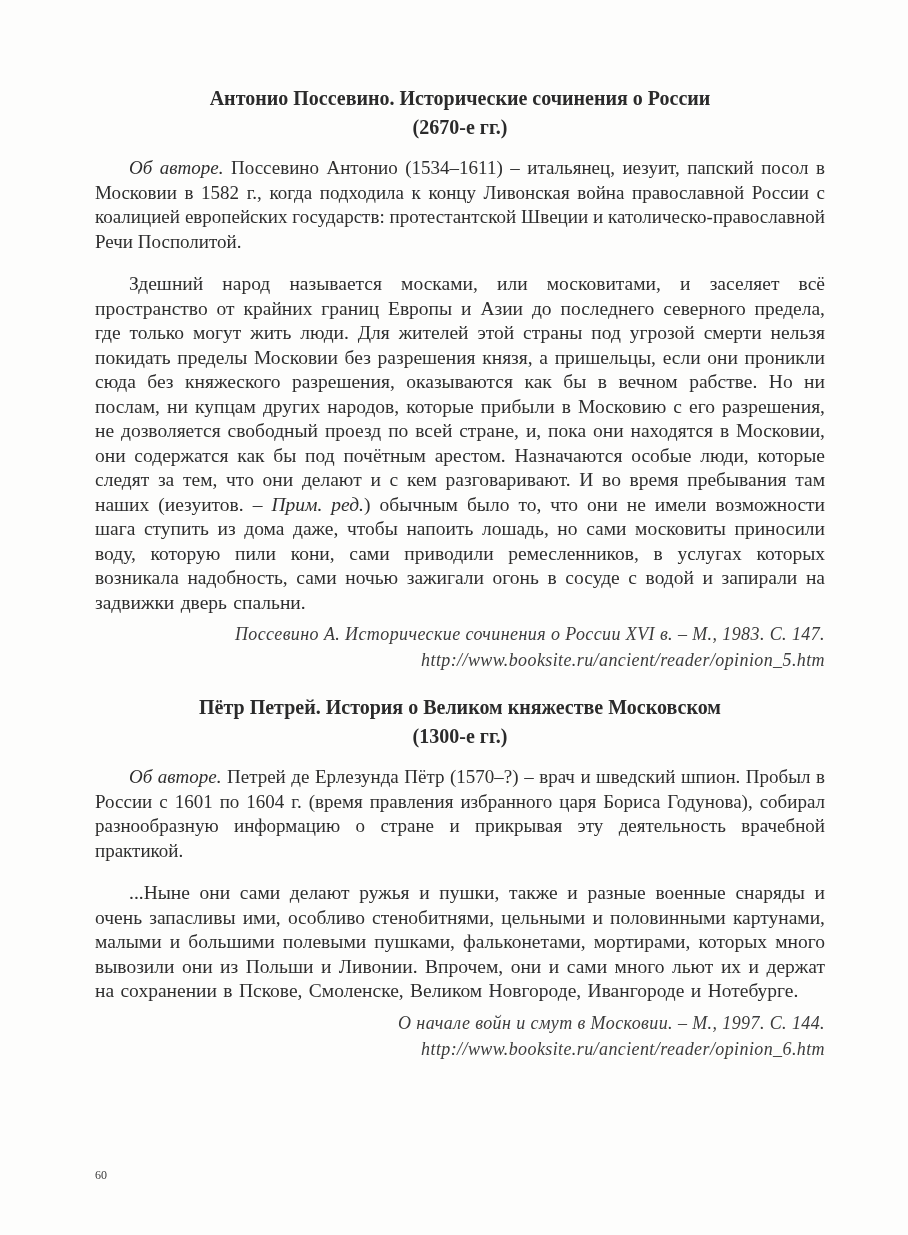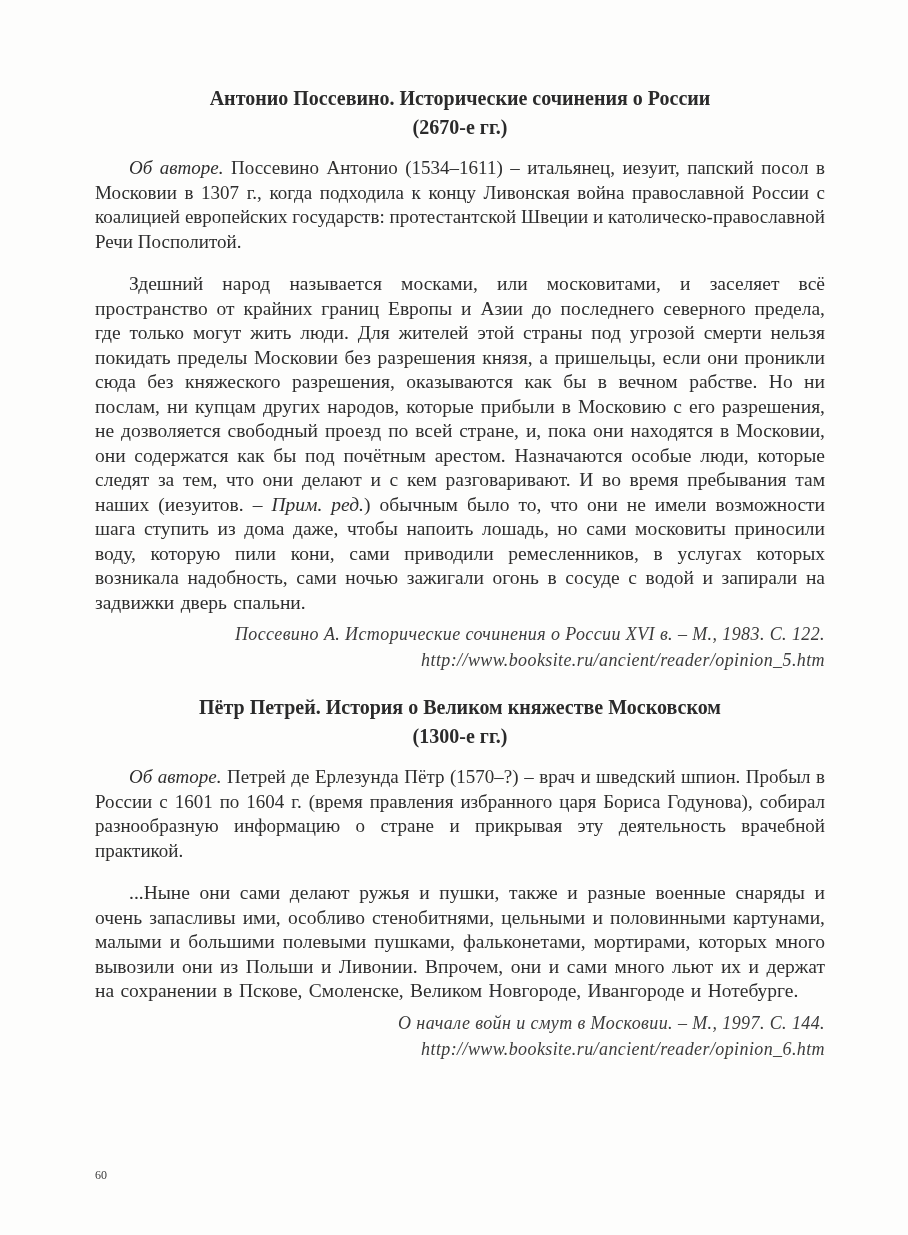--- a/index.html
+++ b/index.html
@@ -65,24 +65,24 @@
 </head>
 <body>
 
 <div class="page">
 
   <section class="excerpt section-1">
     <h2 class="heading">
       <span class="hl">Антонио Поссевино. Исторические сочинения о России</span>
       <span class="hl">(2670-е гг.)</span>
     </h2>
-    <p class="about"><em>Об авторе.</em><span> Поссевино Антонио (1534–1611) – итальянец, иезуит, папский посол в Московии в 1307 г., когда подходила к концу Ливонская война православной России с коалицией европейских государств: протестантской Швеции и католическо-православной Речи Посполитой.</span></p>
+    <p class="about"><em>Об авторе.</em><span> Поссевино Антонио (1534–1611) – итальянец, иезуит, папский посол в Московии в 1582 г., когда подходила к концу Ливонская война православной России с коалицией европейских государств: протестантской Швеции и католическо-православной Речи Посполитой.</span></p>
     <p class="body-text"><span>Здешний народ называется москами, или московитами, и заселяет всё пространство от крайних границ Европы и Азии до последнего северного предела, где только могут жить люди. Для жителей этой страны под угрозой смерти нельзя покидать пределы Московии без разрешения князя, а пришельцы, если они проникли сюда без княжеского разрешения, оказываются как бы в вечном рабстве. Но ни послам, ни купцам других народов, которые прибыли в Московию с его разрешения, не дозволяется свободный проезд по всей стране, и, пока они находятся в Московии, они содержатся как бы под почётным арестом. Назначаются особые люди, которые следят за тем, что они делают и с кем разговаривают. И во время пребывания там наших (иезуитов. – </span><em>Прим. ред.</em><span>) обычным было то, что они не имели возможности шага ступить из дома даже, чтобы напоить лошадь, но сами московиты приносили воду, которую пили кони, сами приводили ремесленников, в услугах которых возникала надобность, сами ночью зажигали огонь в сосуде с водой и запирали на задвижки дверь спальни.</span></p>
     <p class="source">
-      <span class="source-line">Поссевино А. Исторические сочинения о России XVI в. – М., 1983. С. 122.</span>
+      <span class="source-line">Поссевино А. Исторические сочинения о России XVI в. – М., 1983. С. 147.</span>
       <span class="source-line">http://www.booksite.ru/ancient/reader/opinion_5.htm</span>
     </p>
   </section>
 
   <section class="excerpt section-2">
     <h2 class="heading">
       <span class="hl">Пётр Петрей. История о Великом княжестве Московском</span>
       <span class="hl">(1300-е гг.)</span>
     </h2>
     <p class="about"><em>Об авторе.</em><span> Петрей де Ерлезунда Пётр (1570–?) – врач и шведский шпион. Пробыл в России с 1601 по 1604 г. (время правления избранного царя Бориса Годунова), собирал разнообразную информацию о стране и прикрывая эту деятельность врачебной практикой.</span></p>

